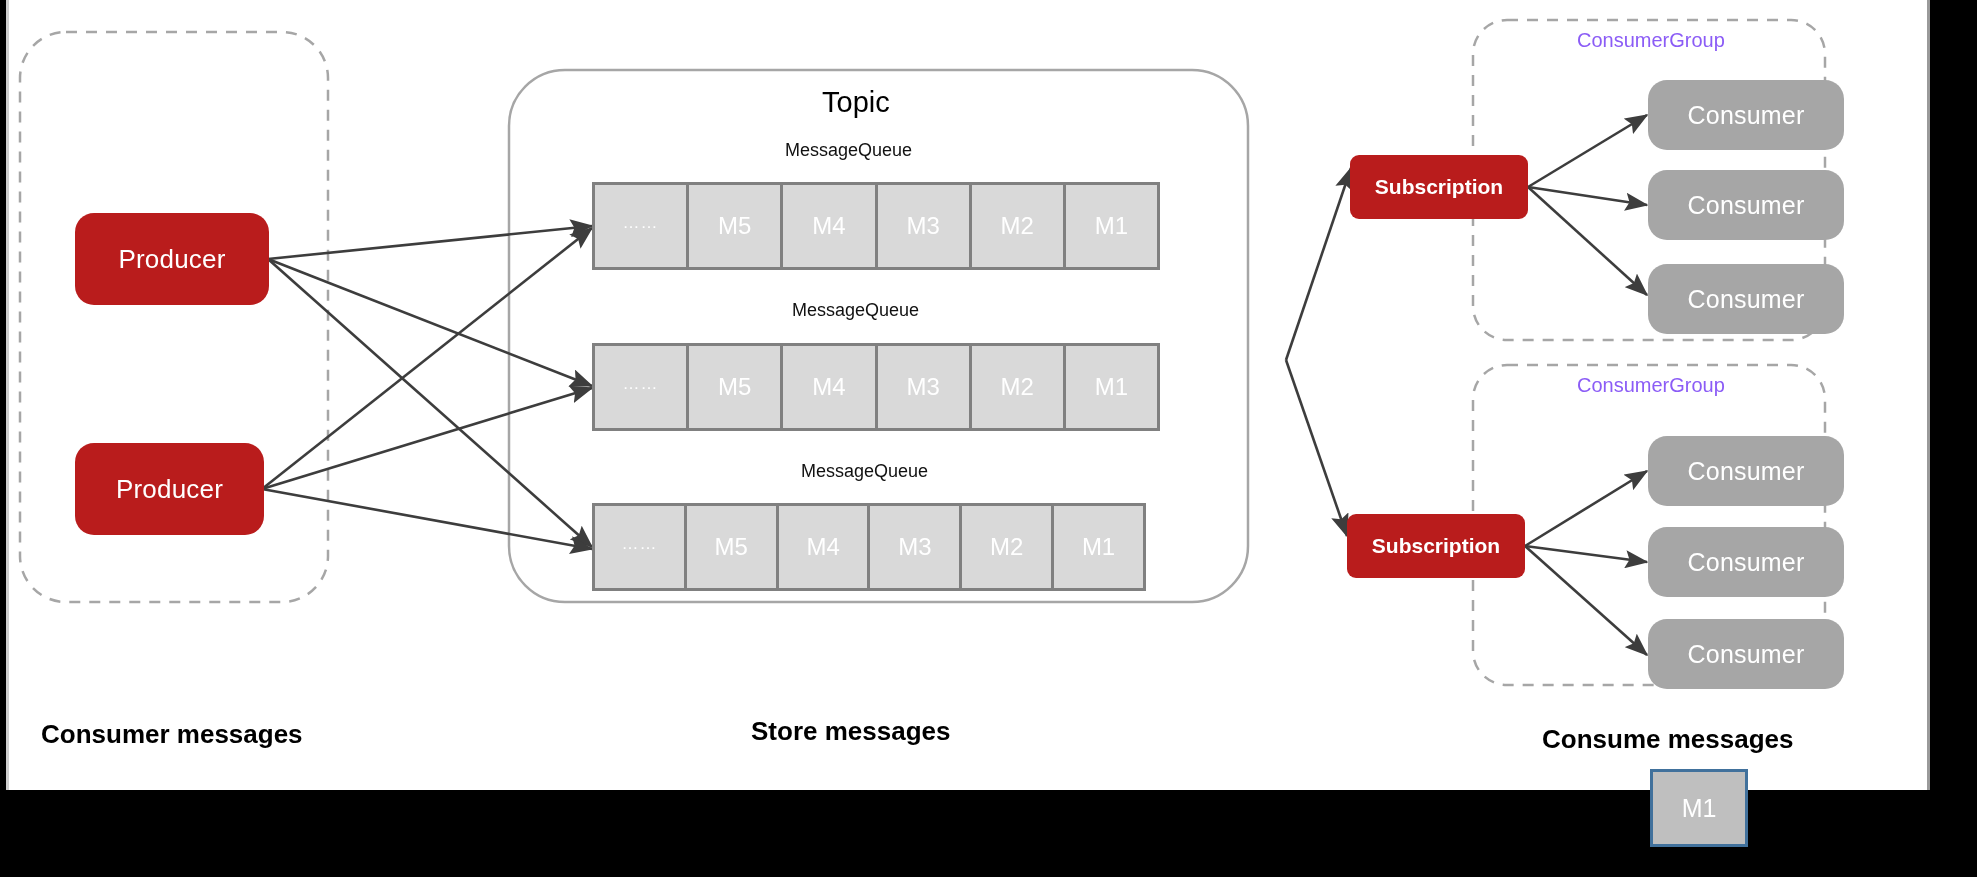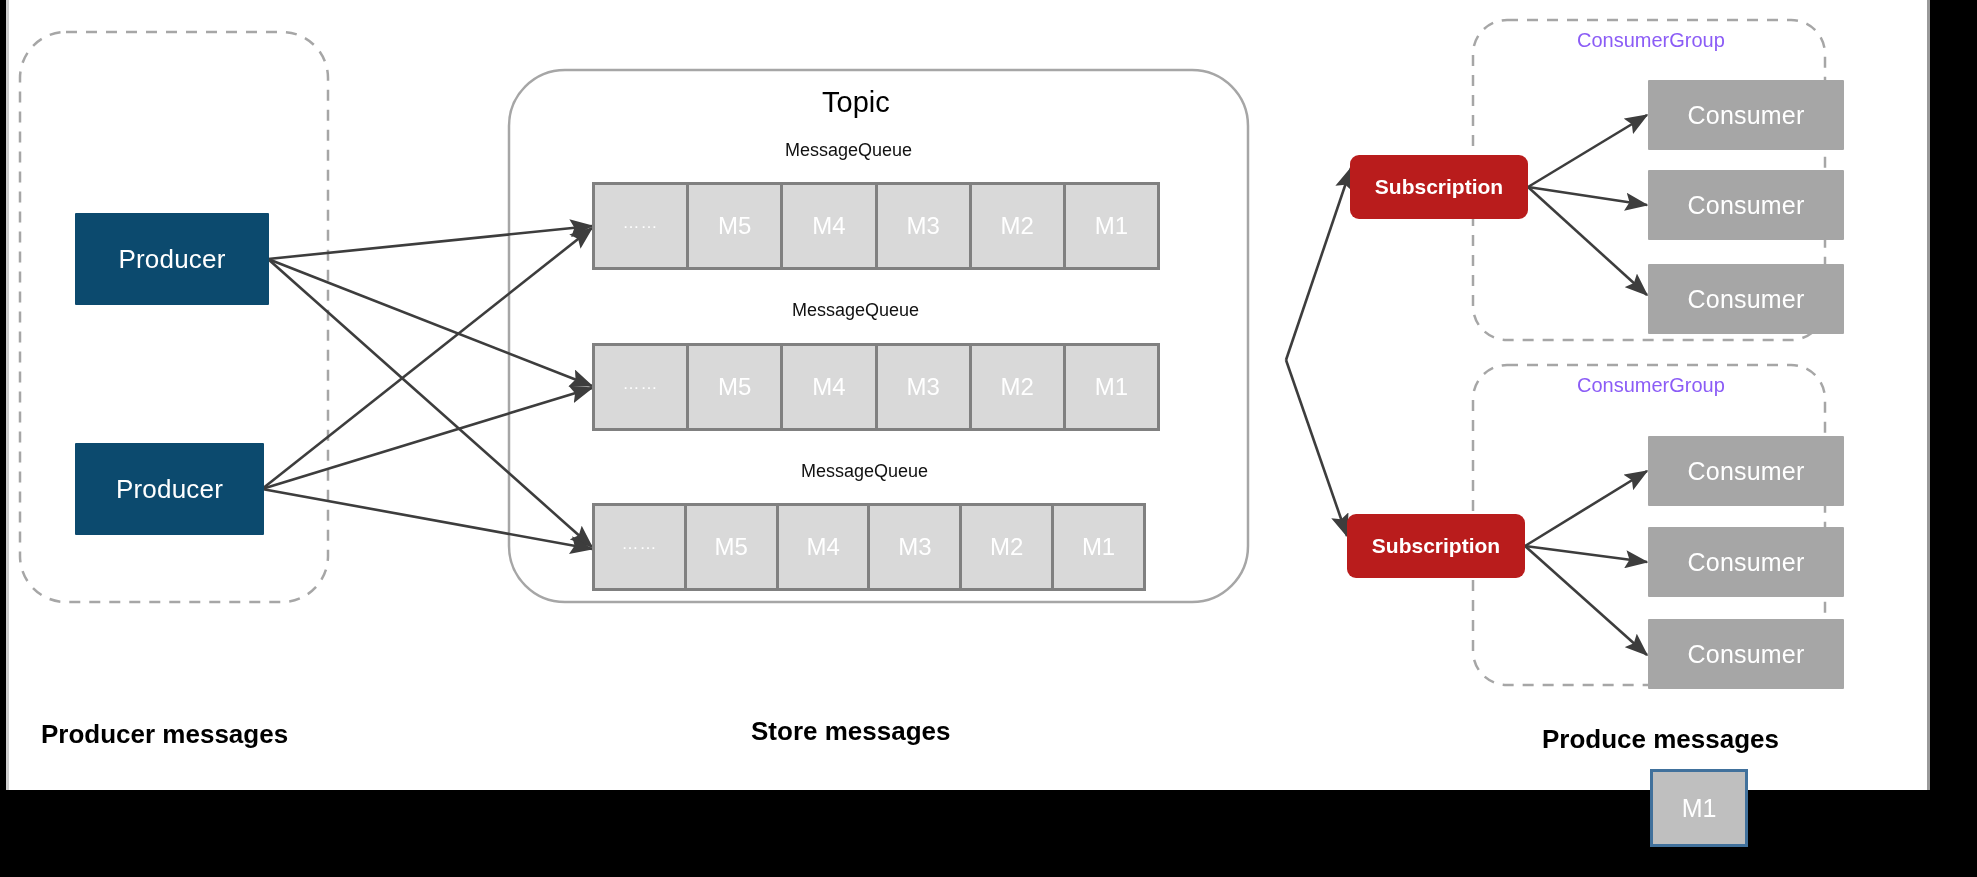--- a/index.html
+++ b/index.html
@@ -48,27 +48,27 @@
     position: absolute;
     box-sizing: border-box;
     display: flex;
     align-items: center;
     justify-content: center;
     text-align: center;
   }
 
   
   .role-box {
-    border-radius: 1px;
+    border-radius: 19px;
     color: #ffffff;
     font-size: 26px;
     letter-spacing: .2px;
   }
   .producer-box {
-    background: #0c4a6e;
+    background: #b91c1c;
   }
   .consumer-box {
     background: #a6a6a6;
     font-size: 25px;
   }
 
   
   .subscription-box {
     background: #b91c1c;
     border-radius: 9px;
@@ -263,23 +263,23 @@
     <div class="node role-box consumer-box" style="left:1639px; top:436px; width:196px; height:70px;">
       <span>Consumer</span>
     </div>
     <div class="node role-box consumer-box" style="left:1639px; top:527px; width:196px; height:70px;">
       <span>Consumer</span>
     </div>
     <div class="node role-box consumer-box" style="left:1639px; top:619px; width:196px; height:70px;">
       <span>Consumer</span>
     </div>
 
-    <div class="caption" style="left:32px; top:719px;">Producer messages</div>
+    <div class="caption" style="left:32px; top:719px;">Consumer messages</div>
     <div class="caption" style="left:742px; top:716px;">Store messages</div>
-    <div class="caption" style="left:1533px; top:724px;">Produce messages</div>
+    <div class="caption" style="left:1533px; top:724px;">Consume messages</div>
 
   </div>
 
   <div id="selected-chip">
     <span>M1</span>
   </div>
 
 </div>
 
 </body></html>

